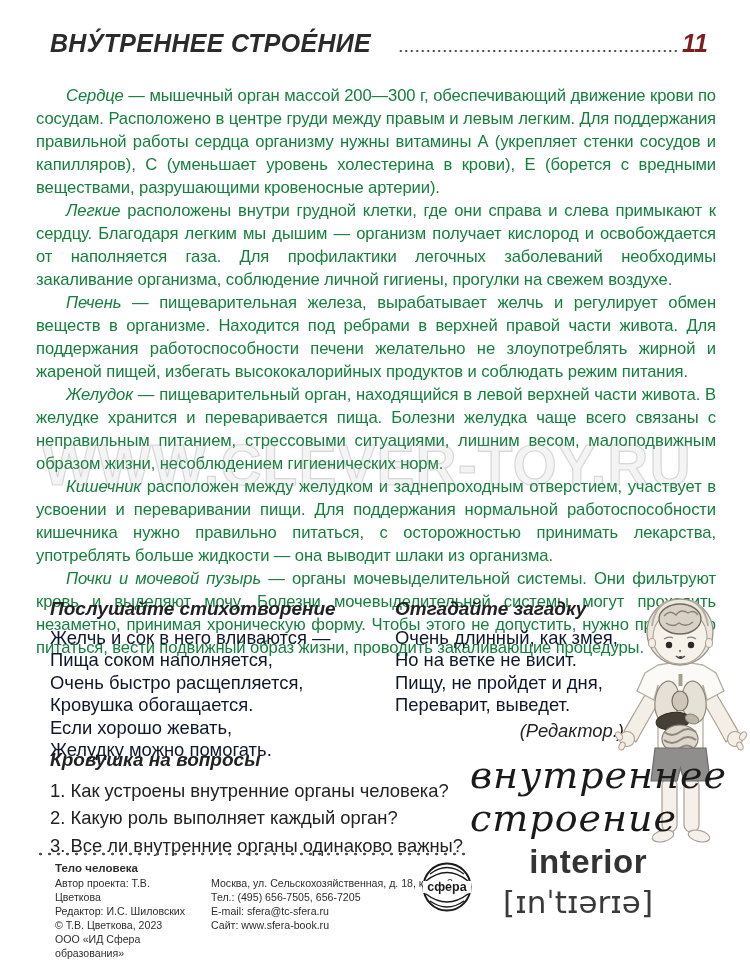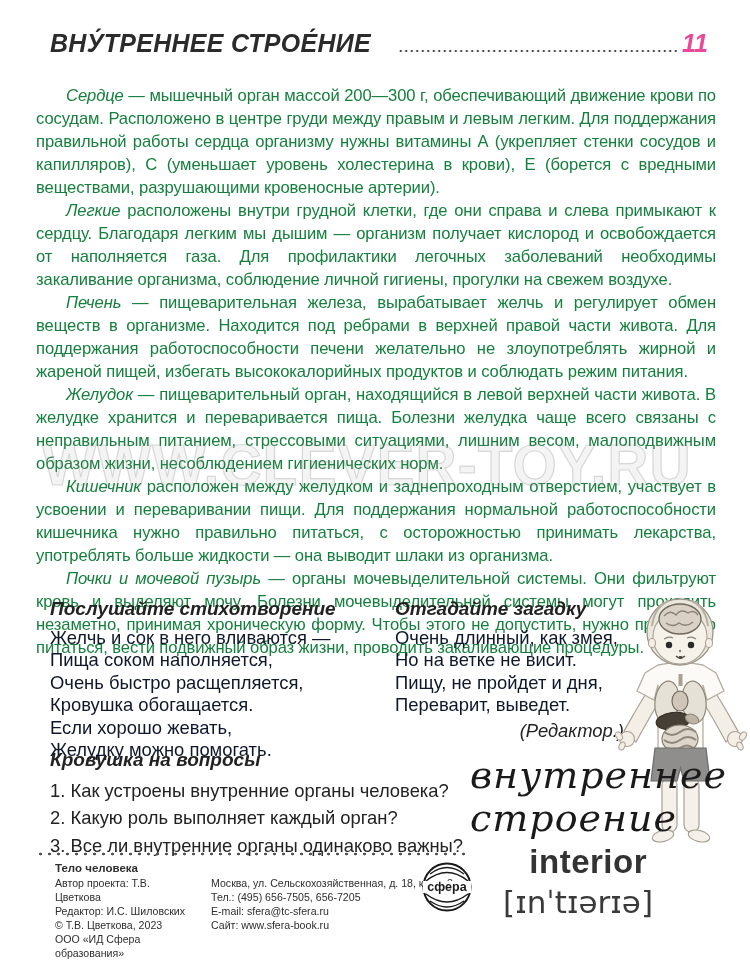--- a/index.html
+++ b/index.html
@@ -17,21 +17,21 @@
   .title{
     font-style:italic;font-weight:700;font-size:26px;letter-spacing:.3px;
     color:#2b2b2b;white-space:nowrap;line-height:1;
     transform:scaleX(.96);transform-origin:left bottom;
   }
   .leader{
     flex:1;height:4px;margin:0 4px 3px 14px;
     background-image:radial-gradient(circle,#4a4a4a 1.2px,transparent 1.5px);
     background-size:5.5px 4px;background-position:left center;background-repeat:repeat-x;
   }
-  .pageno{font-style:italic;font-weight:700;font-size:25px;color:#ec4899;line-height:1;}
+  .pageno{font-style:italic;font-weight:700;font-size:25px;color:#7f1d1d;line-height:1;}
 
   
   .watermark{
     position:absolute;left:16px;top:432px;width:702px;text-align:center;
     font-size:57px;font-weight:700;letter-spacing:1px;
     color:rgba(150,150,150,0.10);
     -webkit-text-stroke:1.2px rgba(130,130,130,0.28);
     pointer-events:none;z-index:5;white-space:nowrap;
   }
 

